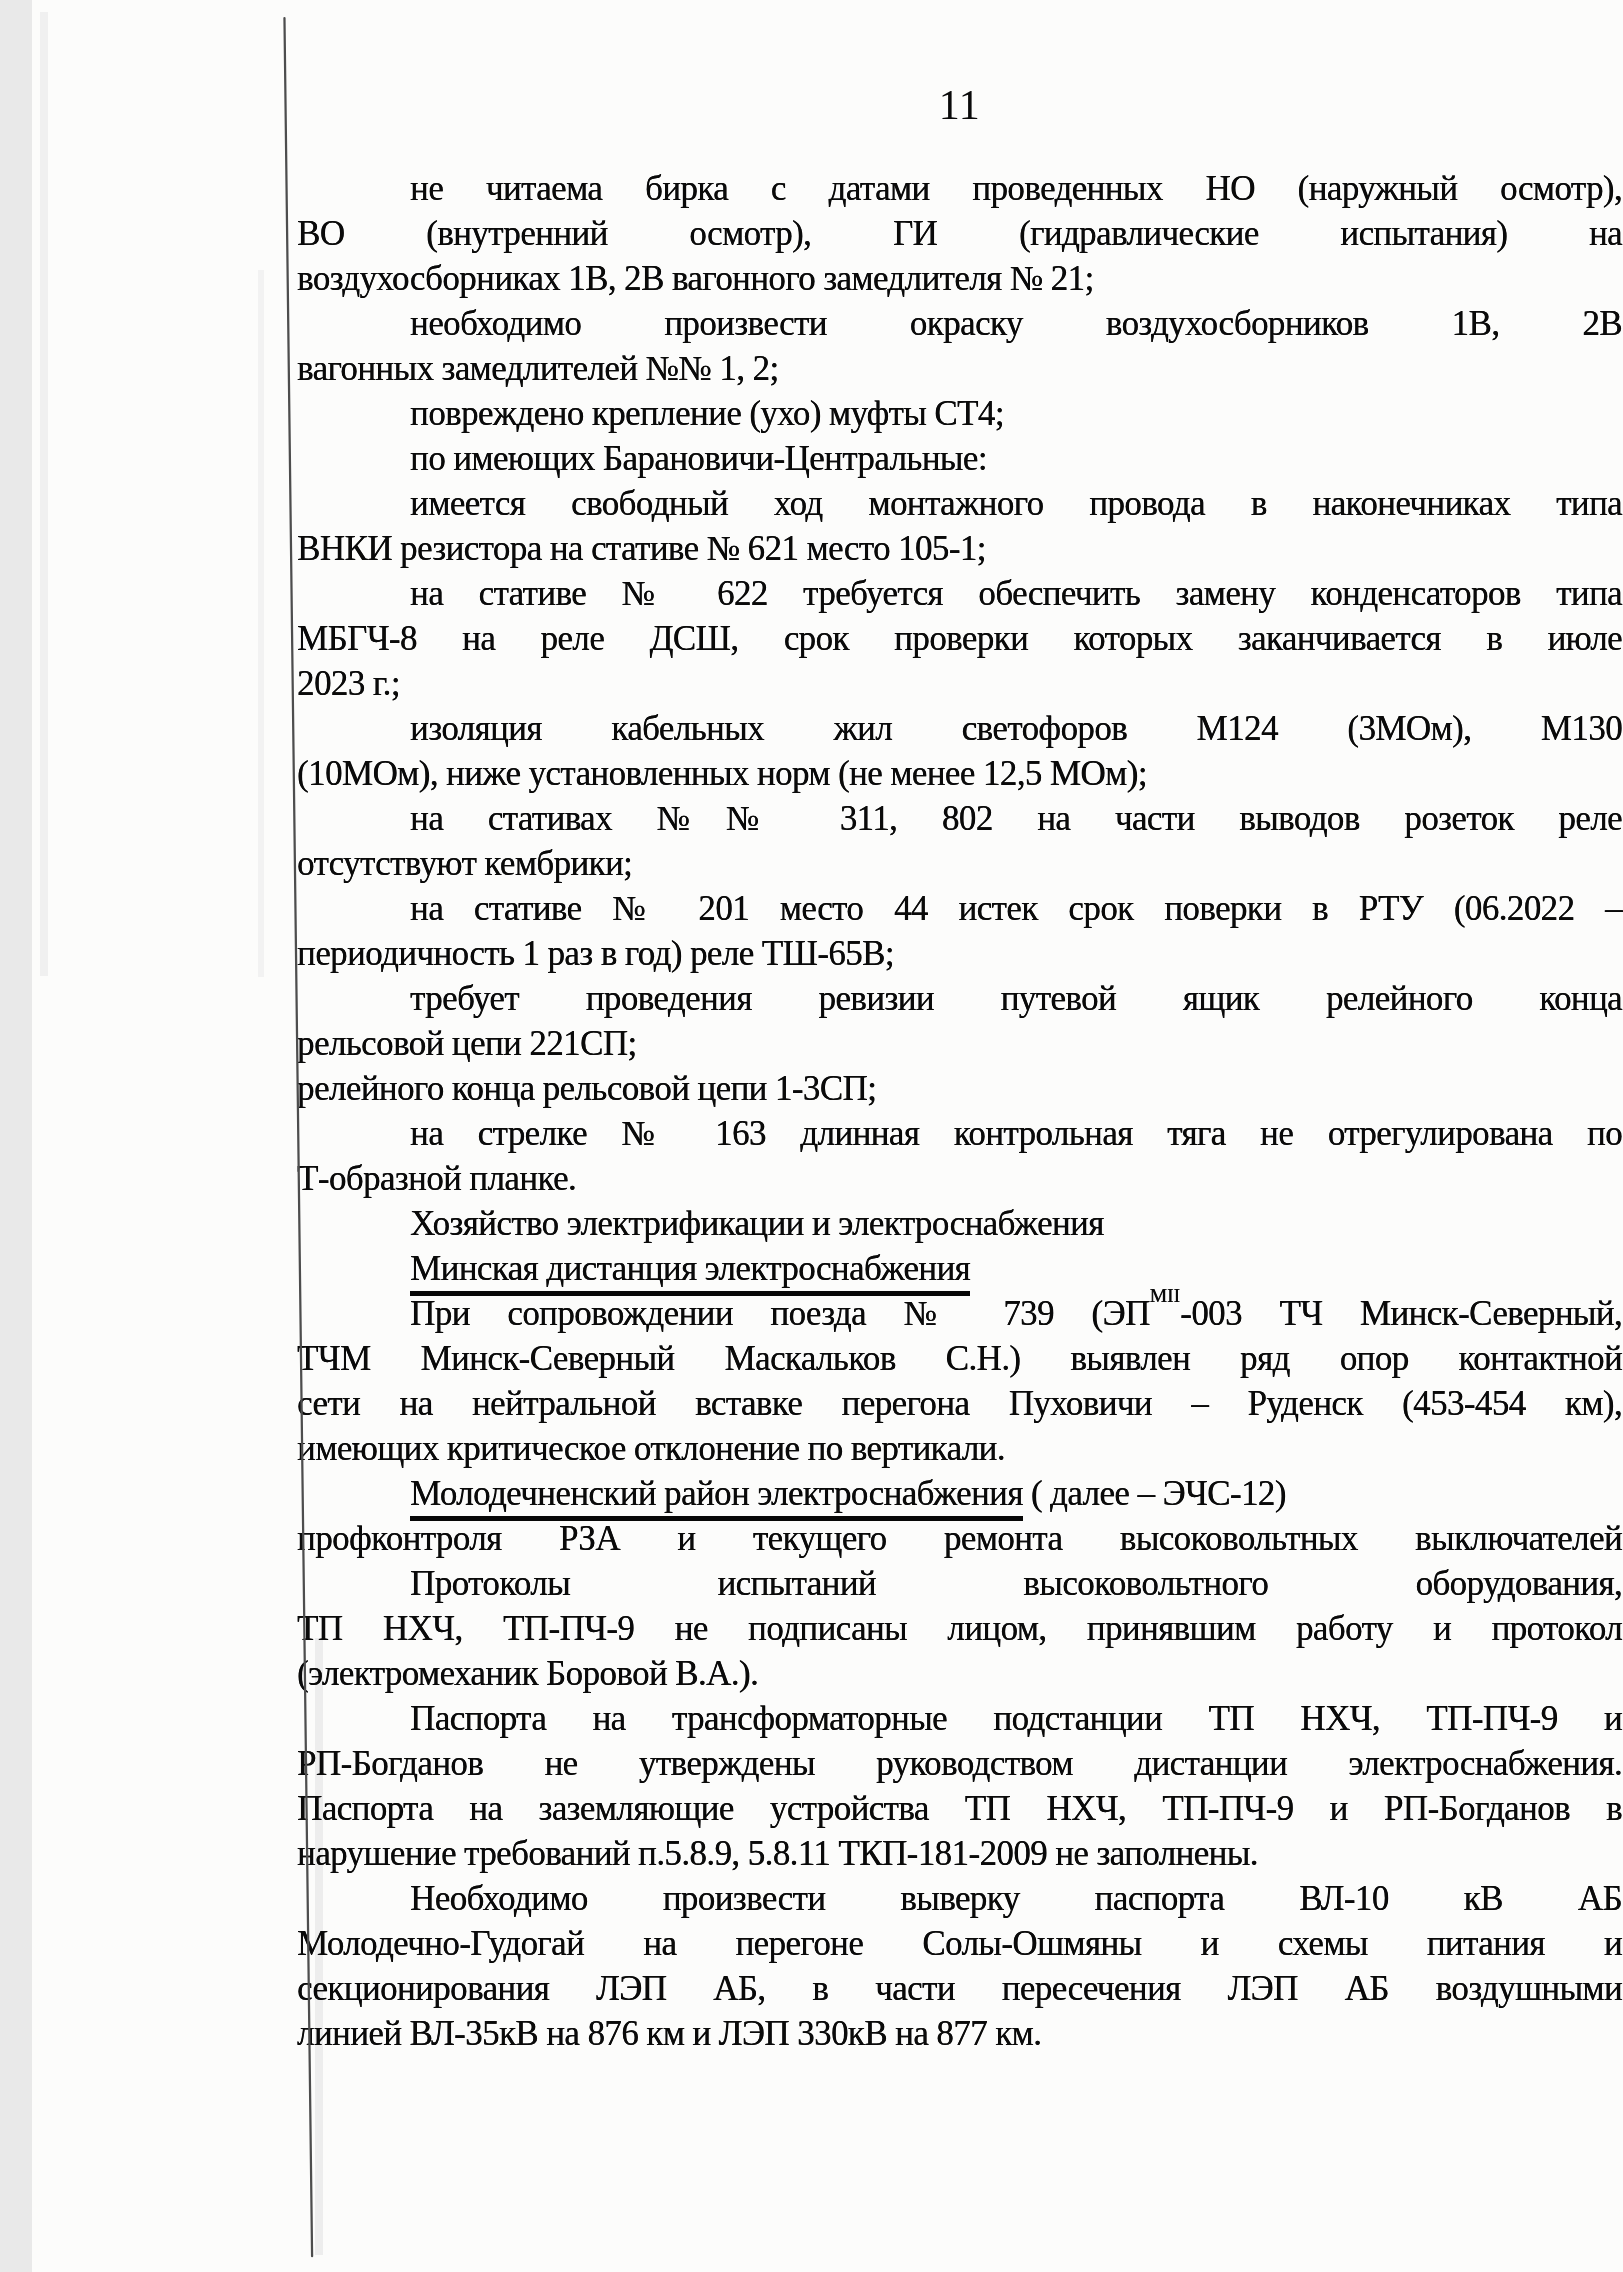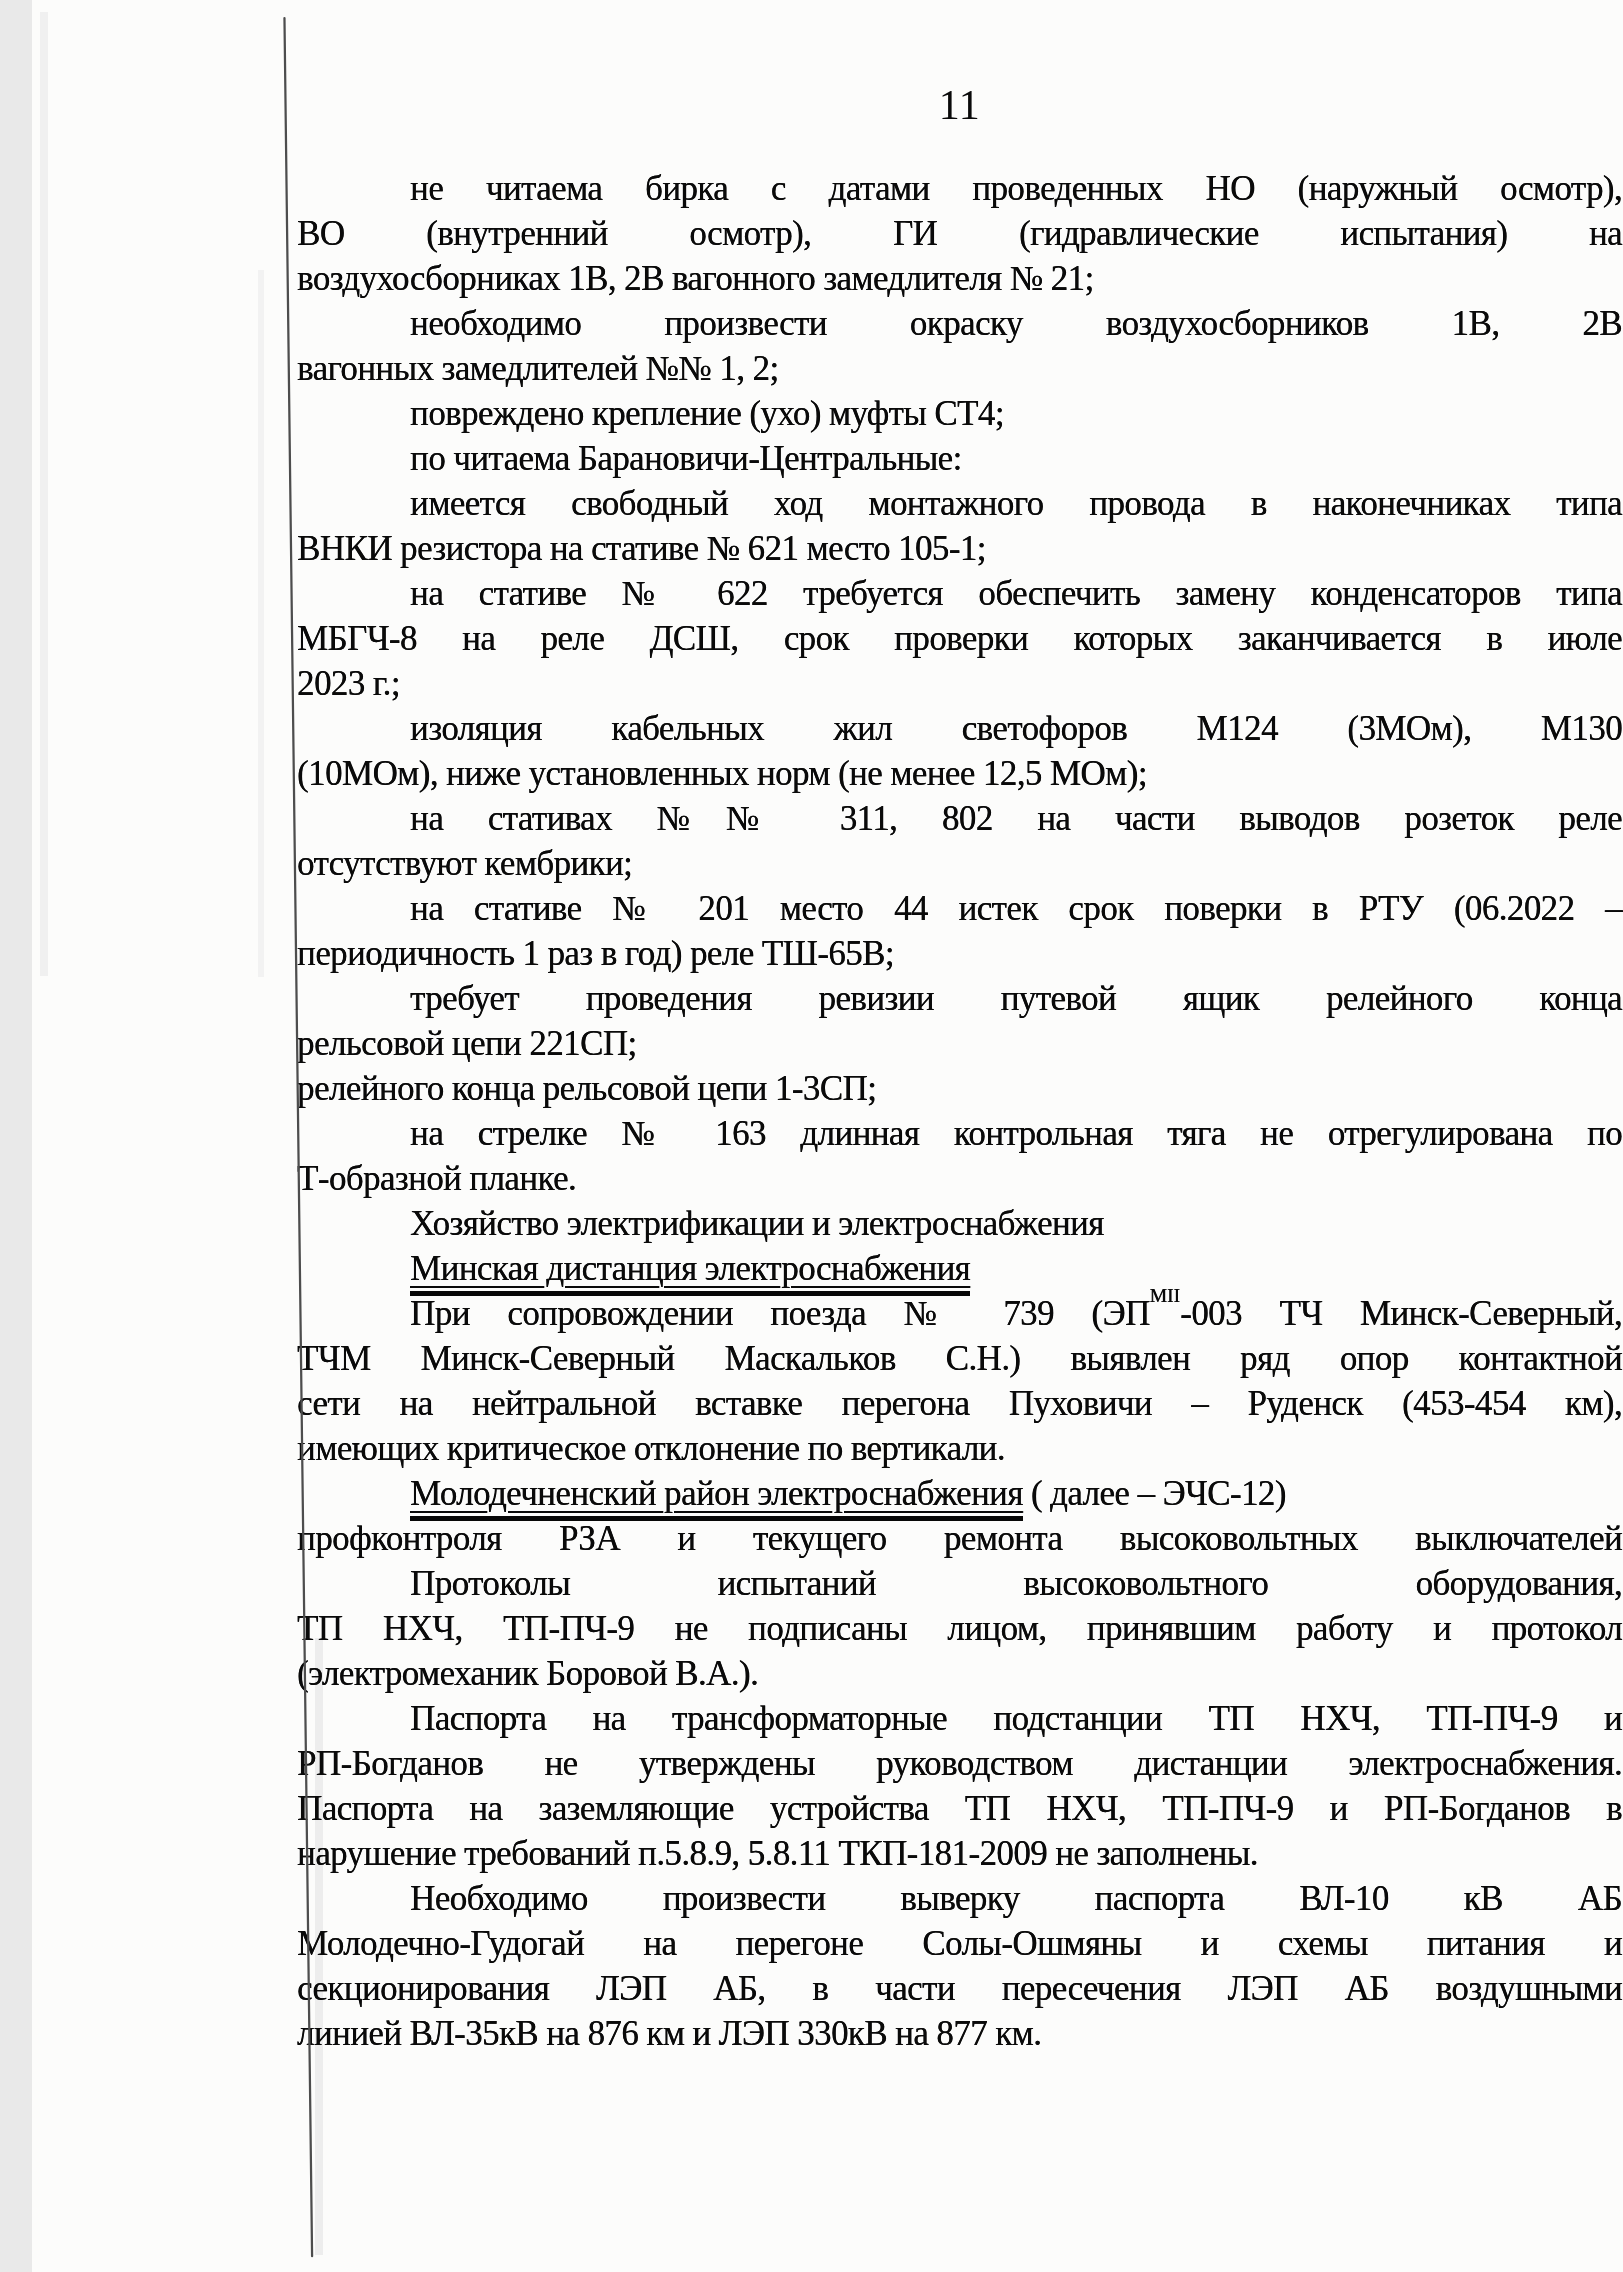--- a/index.html
+++ b/index.html
@@ -21,21 +21,20 @@
     position:absolute; left:265px; top:166px; width:1325px;
     font-size:35px; line-height:45px;
     letter-spacing:-0.6px;
     text-shadow:0.3px 0 0 currentColor;
   }
   .line { text-align:justify; text-align-last:justify; }
   .line.last { text-align-last:left; }
   .line.first { text-indent:113px; }
   .bold { font-weight:normal; }
   .u {
-    text-decoration:underline;
     text-decoration-thickness:1.9px;
     text-underline-offset:5.8px;
     border-bottom:5.1px solid #070707;
     padding-bottom:3px;
   }
   sup {
     font-size:0.56em; line-height:0;
     position:relative; top:-0.55em; letter-spacing:0;
   }
   .overlay { position:absolute; left:0; top:0; pointer-events:none; }
@@ -49,21 +48,21 @@
     <div class="streak" style="left: 226px; top: 270px; width: 6.4px; height: 707px; background: rgb(242, 242, 242);"></div>
     <div class="streak" style="left: 7.7px; top: 11.6px; width: 8.4px; height: 964px; background: rgb(240, 240, 240);"></div>
   <div id="pagenum">11</div>
   <div id="doc">
       <div class="line first">не читаема бирка с датами проведенных НО (наружный осмотр),</div>
       <div class="line">ВО (внутренний осмотр), ГИ (гидравлические испытания) на</div>
       <div class="line last">воздухосборниках 1В, 2В вагонного замедлителя № 21;</div>
       <div class="line first">необходимо произвести окраску воздухосборников 1В, 2В</div>
       <div class="line last">вагонных замедлителей №№ 1, 2;</div>
       <div class="line first last">повреждено крепление (ухо) муфты СТ4;</div>
-      <div class="line first last">по читаема Барановичи-Центральные:</div>
+      <div class="line first last">по имеющих Барановичи-Центральные:</div>
       <div class="line first">имеется свободный ход монтажного провода в наконечниках типа</div>
       <div class="line last">ВНКИ резистора на стативе № 621 место 105-1;</div>
       <div class="line first">на стативе № 622 требуется обеспечить замену конденсаторов типа</div>
       <div class="line">МБГЧ-8 на реле ДСШ, срок проверки которых заканчивается в июле</div>
       <div class="line last">2023 г.;</div>
       <div class="line first">изоляция кабельных жил светофоров М124 (3МОм), М130</div>
       <div class="line last">(10МОм), ниже установленных норм (не менее 12,5 МОм);</div>
       <div class="line first">на стативах №№ 311, 802 на части выводов розеток реле</div>
       <div class="line last">отсутствуют кембрики;</div>
       <div class="line first">на стативе № 201 место 44 истек срок поверки в РТУ (06.2022 –</div>

